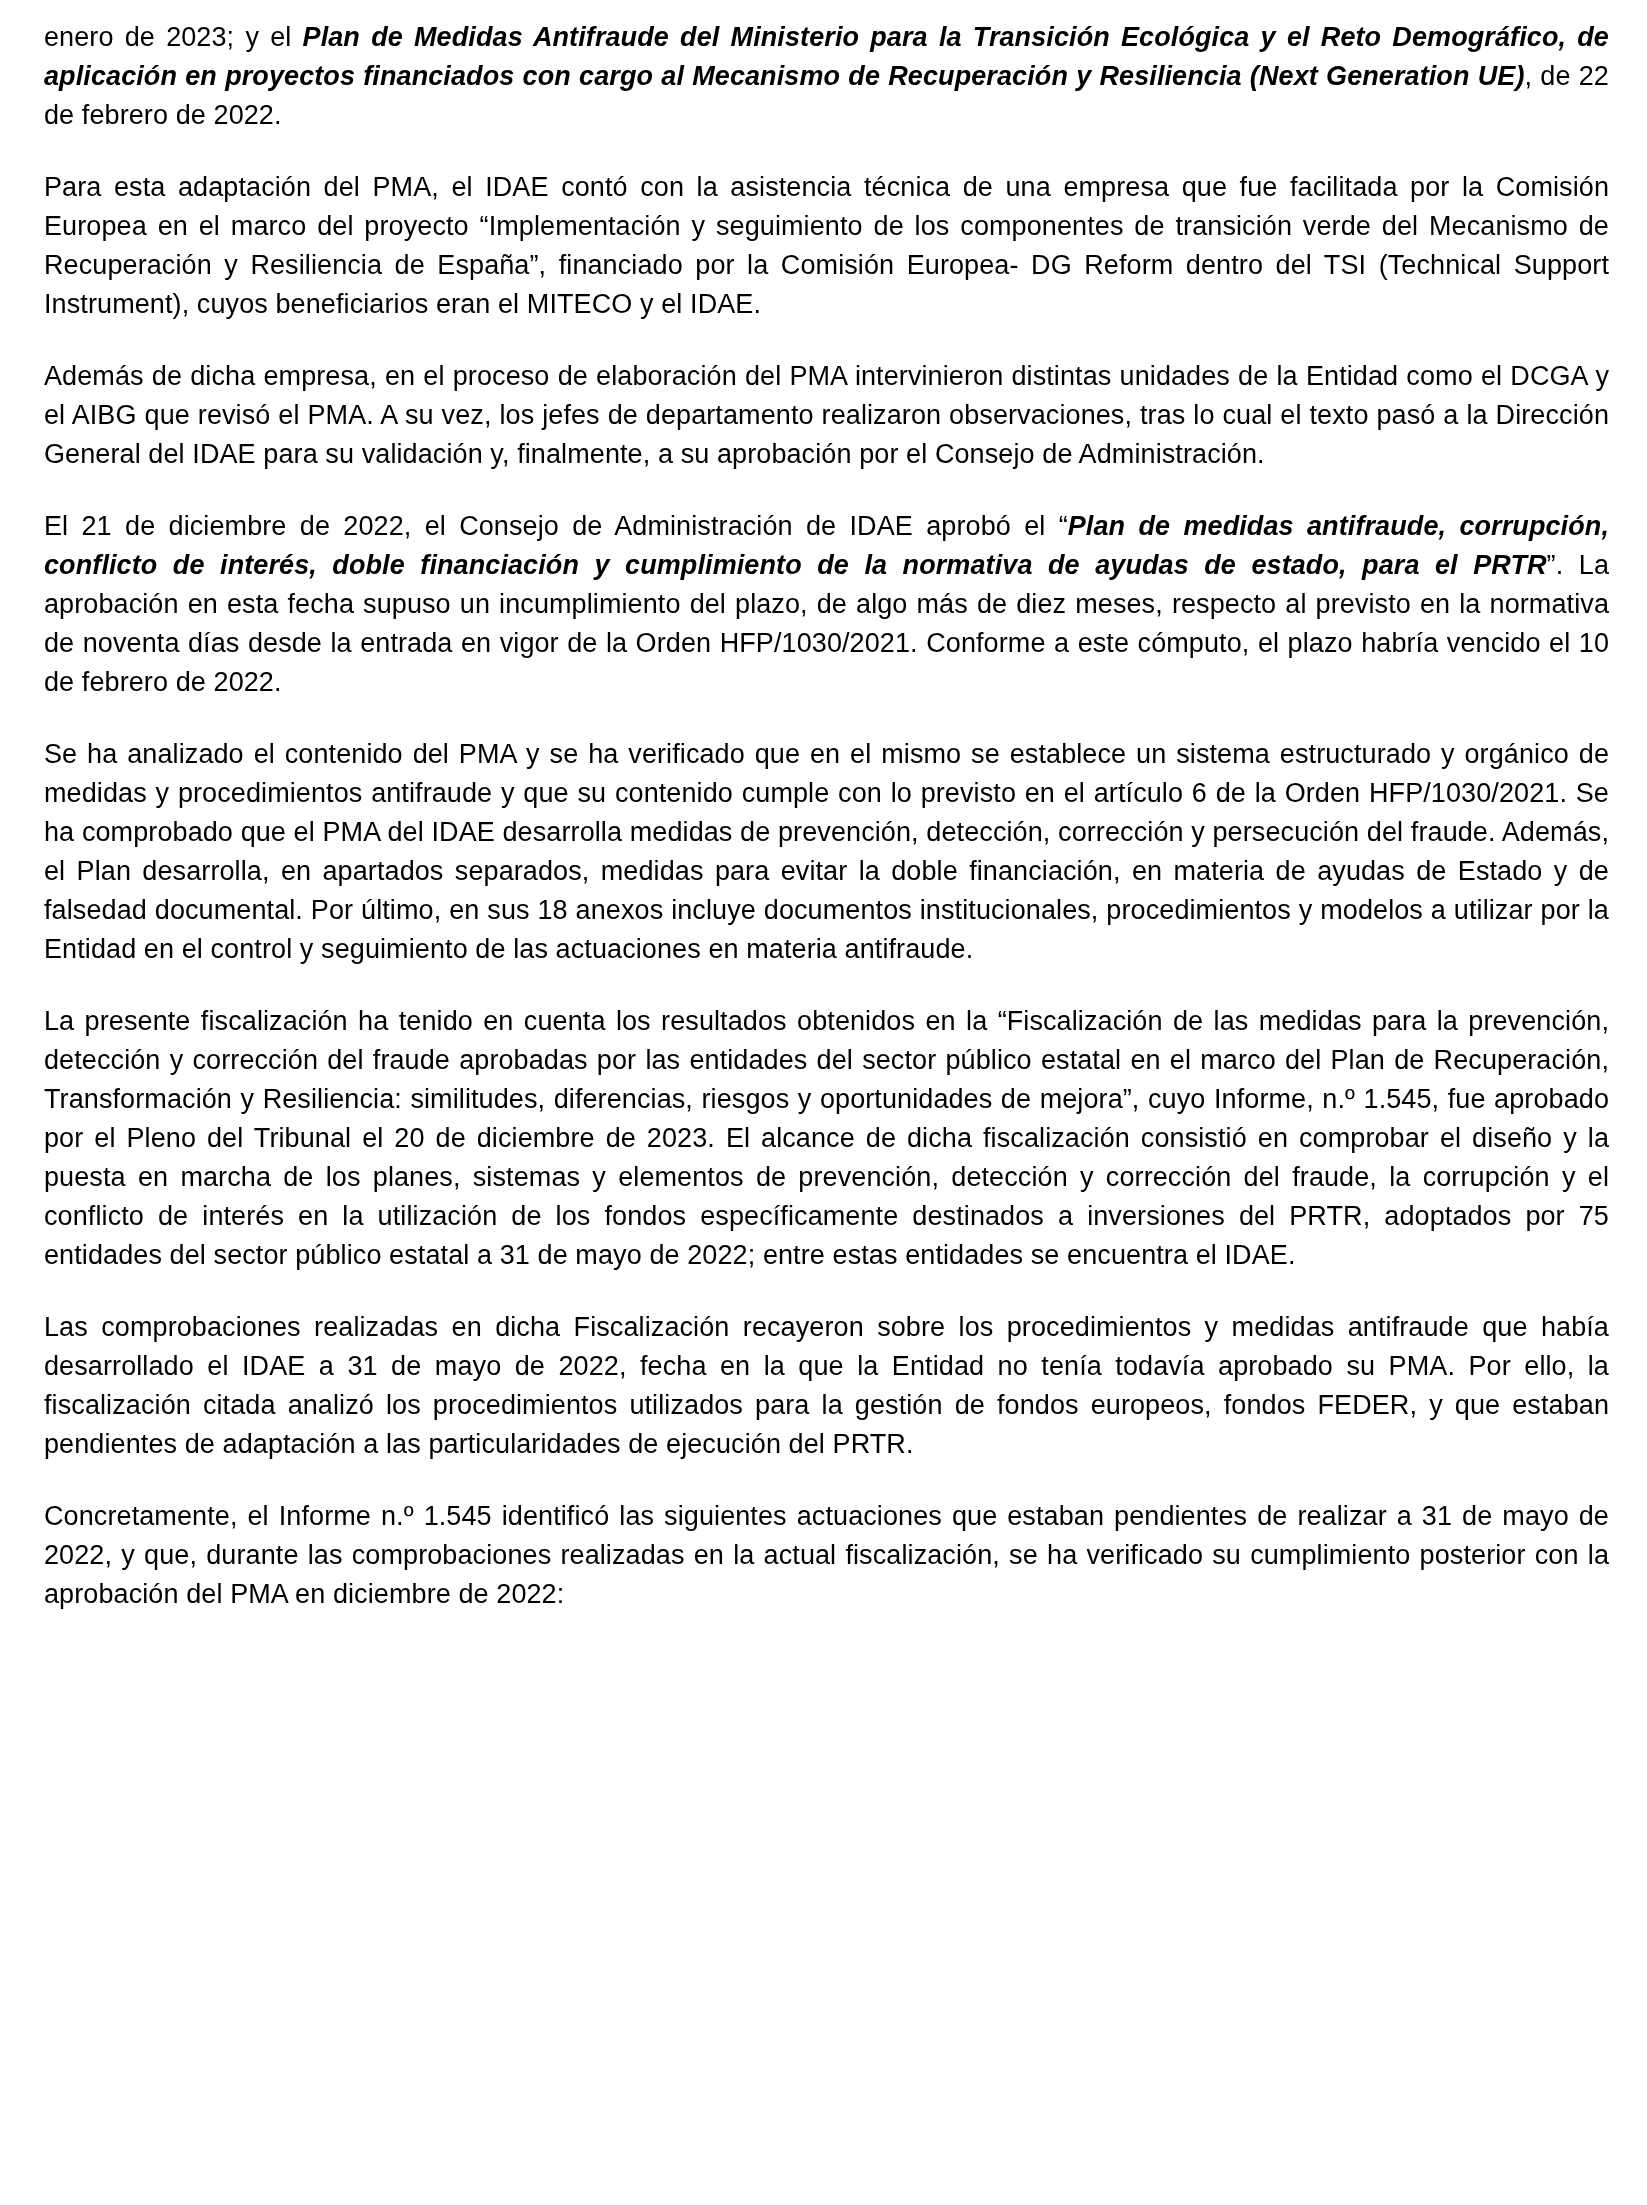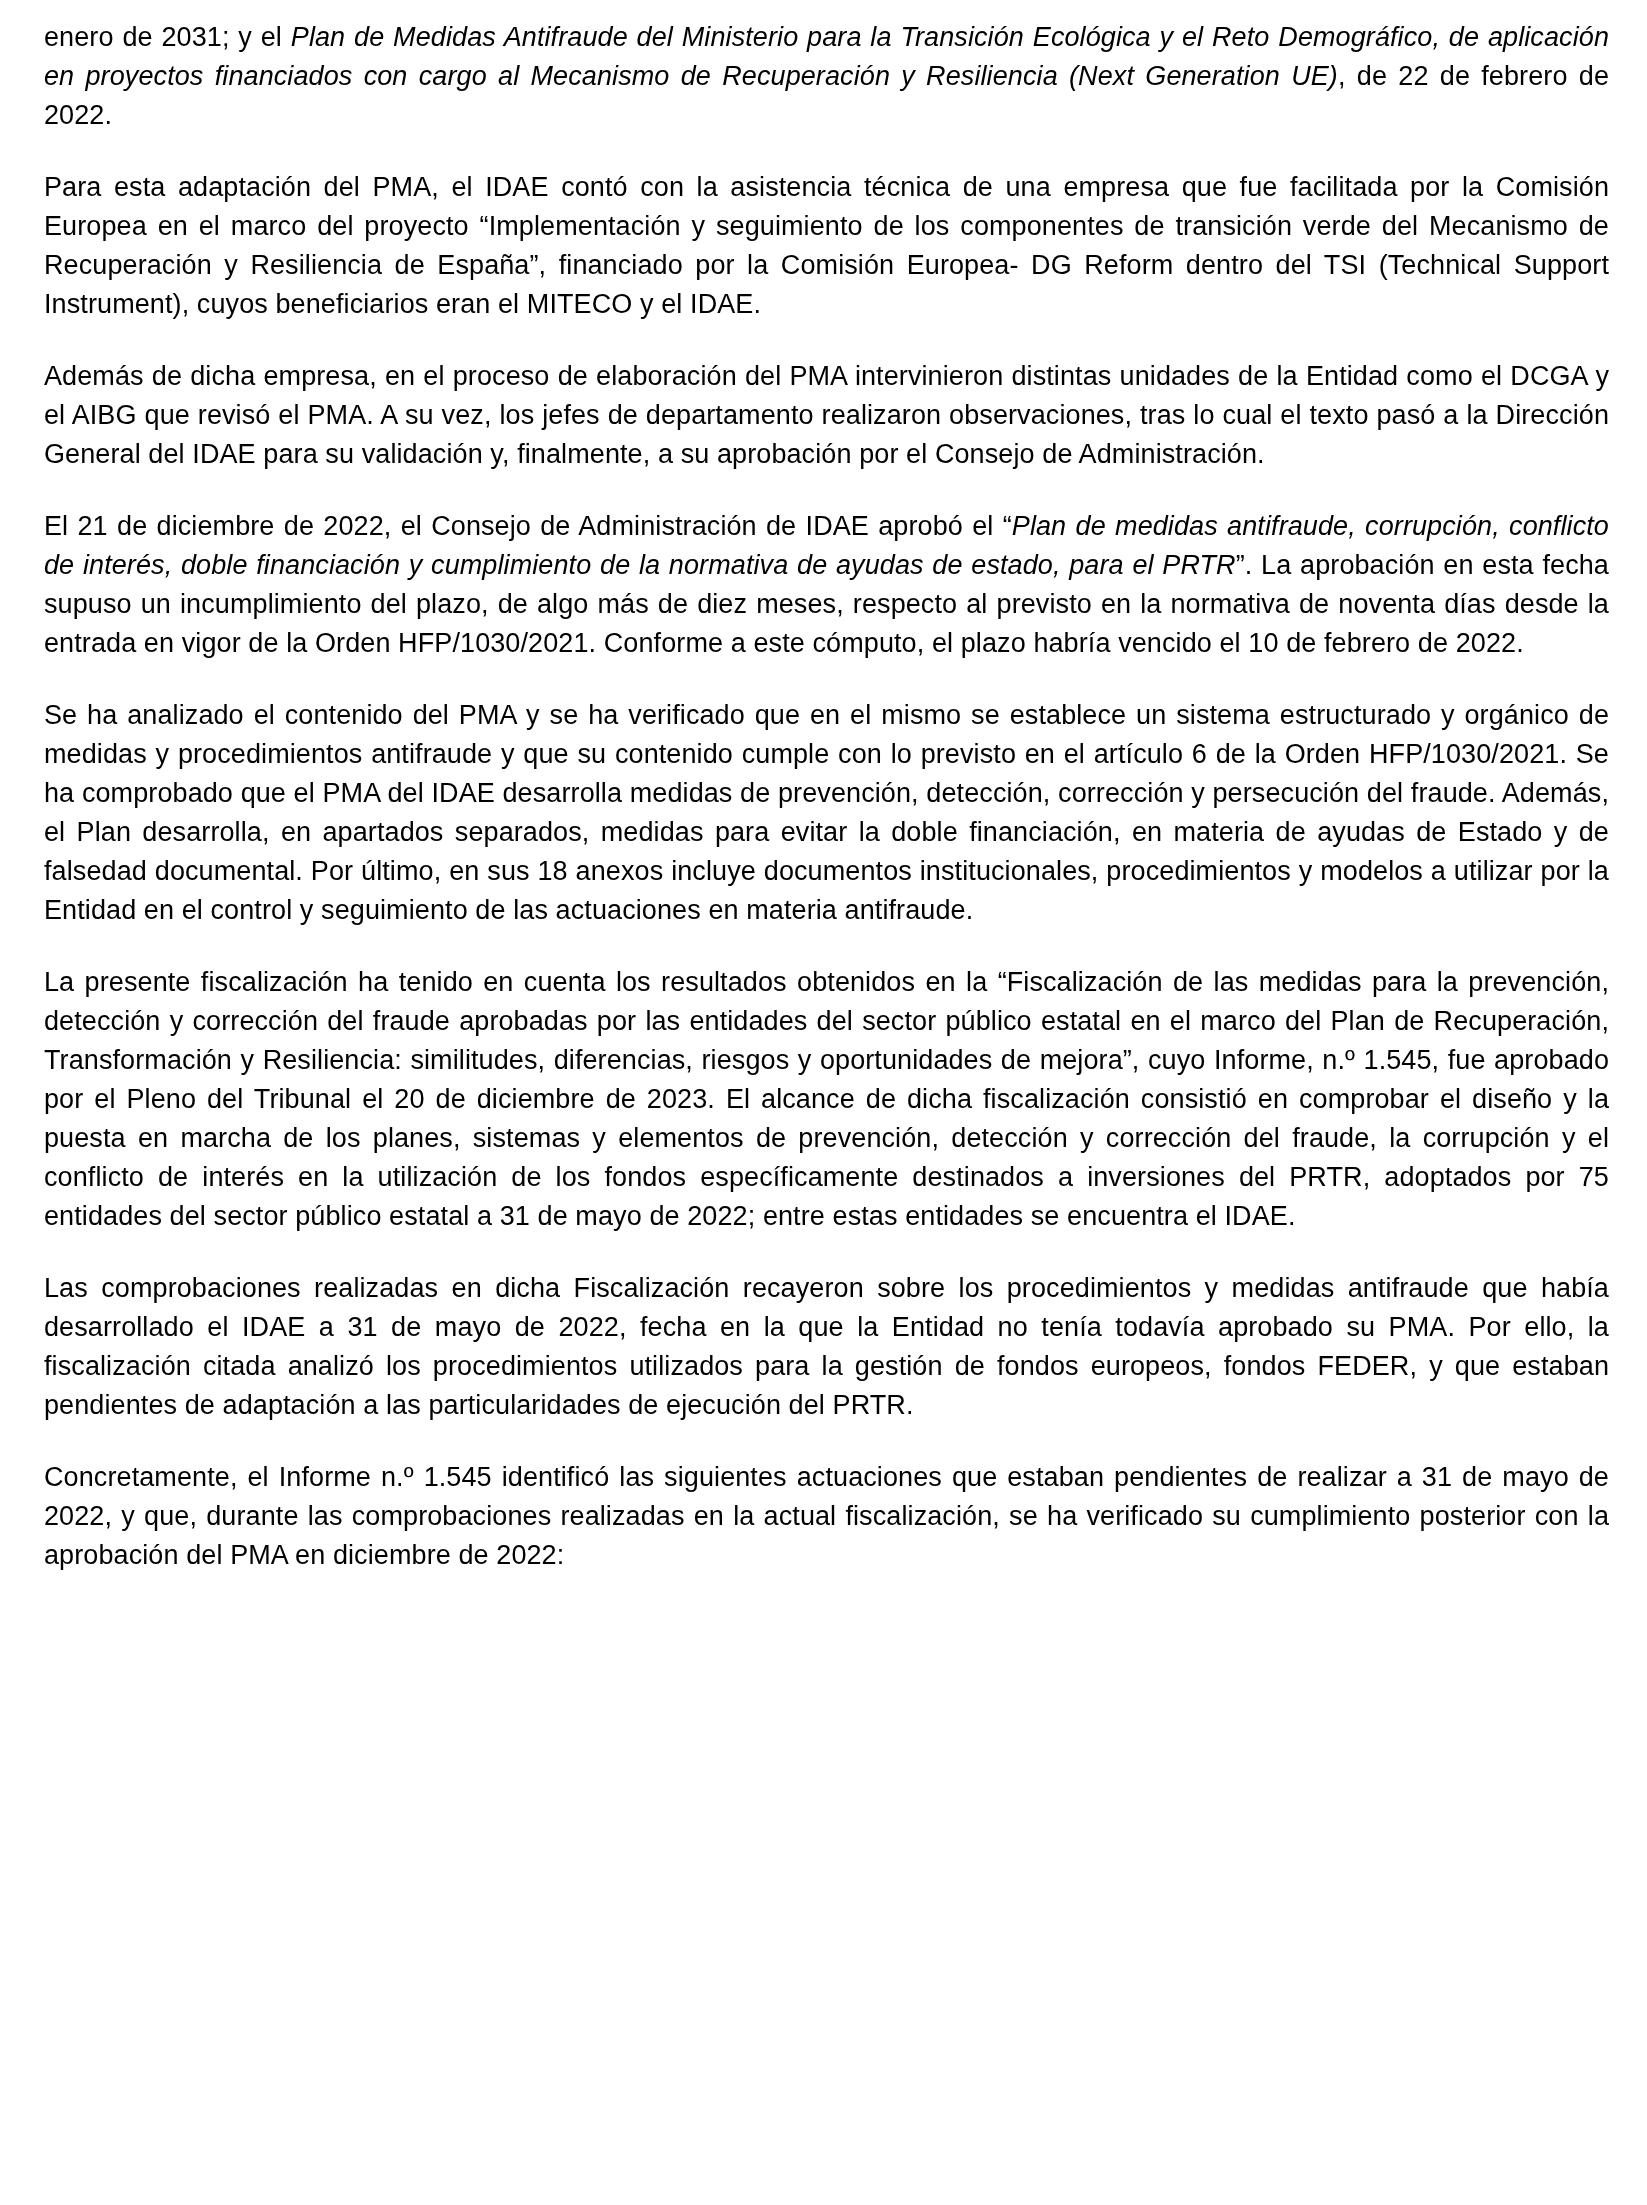--- a/index.html
+++ b/index.html
@@ -36,28 +36,29 @@
     hyphens: none;
     -webkit-hyphens: none;
   }
   p.para:last-child {
     margin-bottom: 16px;
   }
   
   p.para { text-align-last: left; }
   i, em {
     font-style: italic;
+    font-weight: bold;
   }
 </style>
 </head>
 <body>
 
 <div id="page">
   <div class="doc-body">
-    <p class="para"><span>enero de 2031; y el </span><i>Plan de Medidas Antifraude del Ministerio para la Transición Ecológica y el Reto Demográfico, de aplicación en proyectos financiados con cargo al Mecanismo de Recuperación y Resiliencia (Next Generation UE)</i><span>, de 22 de febrero de 2022.</span></p>
+    <p class="para"><span>enero de 2023; y el </span><i>Plan de Medidas Antifraude del Ministerio para la Transición Ecológica y el Reto Demográfico, de aplicación en proyectos financiados con cargo al Mecanismo de Recuperación y Resiliencia (Next Generation UE)</i><span>, de 22 de febrero de 2022.</span></p>
     <p class="para"><span>Para esta adaptación del PMA, el IDAE contó con la asistencia técnica de una empresa que fue facilitada por la Comisión Europea en el marco del proyecto “Implementación y seguimiento de los componentes de transición verde del Mecanismo de Recuperación y Resiliencia de España”, financiado por la Comisión Europea- DG Reform dentro del TSI (Technical Support Instrument), cuyos beneficiarios eran el MITECO y el IDAE.</span></p>
     <p class="para"><span>Además de dicha empresa, en el proceso de elaboración del PMA intervinieron distintas unidades de la Entidad como el DCGA y el AIBG que revisó el PMA. A su vez, los jefes de departamento realizaron observaciones, tras lo cual el texto pasó a la Dirección General del IDAE para su validación y, finalmente, a su aprobación por el Consejo de Administración.</span></p>
     <p class="para"><span>El 21 de diciembre de 2022, el Consejo de Administración de IDAE aprobó el “</span><i>Plan de medidas antifraude, corrupción, conflicto de interés, doble financiación y cumplimiento de la normativa de ayudas de estado, para el PRTR</i><span>”. La aprobación en esta fecha supuso un incumplimiento del plazo, de algo más de diez meses, respecto al previsto en la normativa de noventa días desde la entrada en vigor de la Orden HFP/1030/2021. Conforme a este cómputo, el plazo habría vencido el 10 de febrero de 2022.</span></p>
     <p class="para"><span>Se ha analizado el contenido del PMA y se ha verificado que en el mismo se establece un sistema estructurado y orgánico de medidas y procedimientos antifraude y que su contenido cumple con lo previsto en el artículo 6 de la Orden HFP/1030/2021. Se ha comprobado que el PMA del IDAE desarrolla medidas de prevención, detección, corrección y persecución del fraude. Además, el Plan desarrolla, en apartados separados, medidas para evitar la doble financiación, en materia de ayudas de Estado y de falsedad documental. Por último, en sus 18 anexos incluye documentos institucionales, procedimientos y modelos a utilizar por la Entidad en el control y seguimiento de las actuaciones en materia antifraude.</span></p>
     <p class="para"><span>La presente fiscalización ha tenido en cuenta los resultados obtenidos en la “Fiscalización de las medidas para la prevención, detección y corrección del fraude aprobadas por las entidades del sector público estatal en el marco del Plan de Recuperación, Transformación y Resiliencia: similitudes, diferencias, riesgos y oportunidades de mejora”, cuyo Informe, n.º 1.545, fue aprobado por el Pleno del Tribunal el 20 de diciembre de 2023. El alcance de dicha fiscalización consistió en comprobar el diseño y la puesta en marcha de los planes, sistemas y elementos de prevención, detección y corrección del fraude, la corrupción y el conflicto de interés en la utilización de los fondos específicamente destinados a inversiones del PRTR, adoptados por 75 entidades del sector público estatal a 31 de mayo de 2022; entre estas entidades se encuentra el IDAE.</span></p>
     <p class="para"><span>Las comprobaciones realizadas en dicha Fiscalización recayeron sobre los procedimientos y medidas antifraude que había desarrollado el IDAE a 31 de mayo de 2022, fecha en la que la Entidad no tenía todavía aprobado su PMA. Por ello, la fiscalización citada analizó los procedimientos utilizados para la gestión de fondos europeos, fondos FEDER, y que estaban pendientes de adaptación a las particularidades de ejecución del PRTR.</span></p>
     <p class="para"><span>Concretamente, el Informe n.º 1.545 identificó las siguientes actuaciones que estaban pendientes de realizar a 31 de mayo de 2022, y que, durante las comprobaciones realizadas en la actual fiscalización, se ha verificado su cumplimiento posterior con la aprobación del PMA en diciembre de 2022:</span></p>
   </div>
 </div>
 

